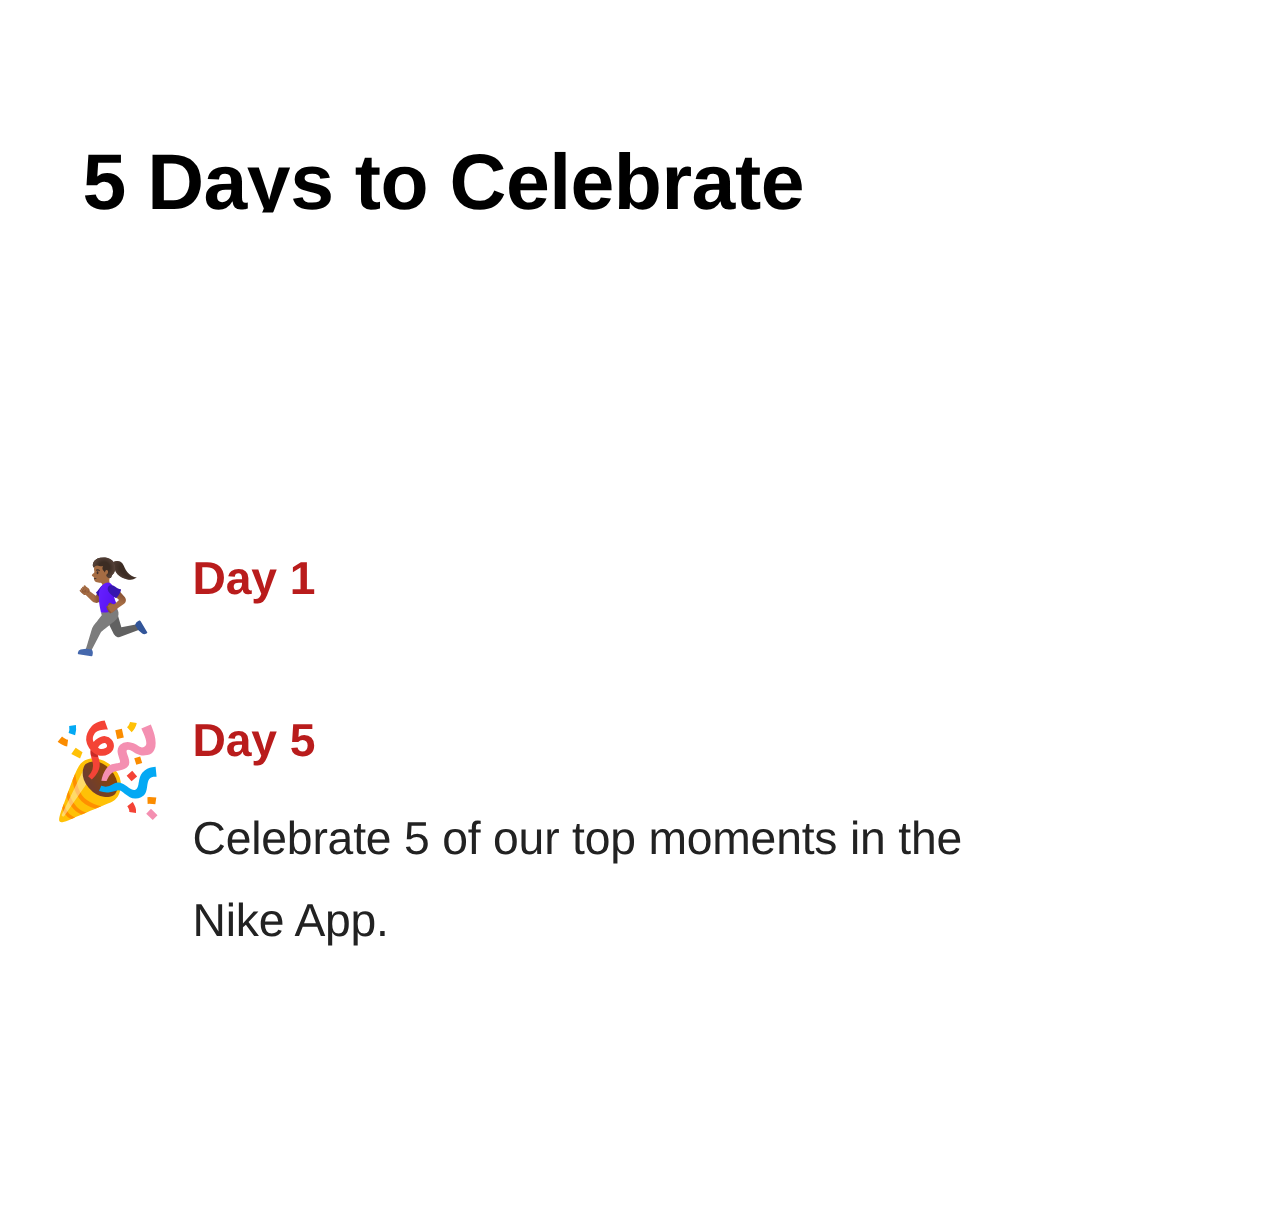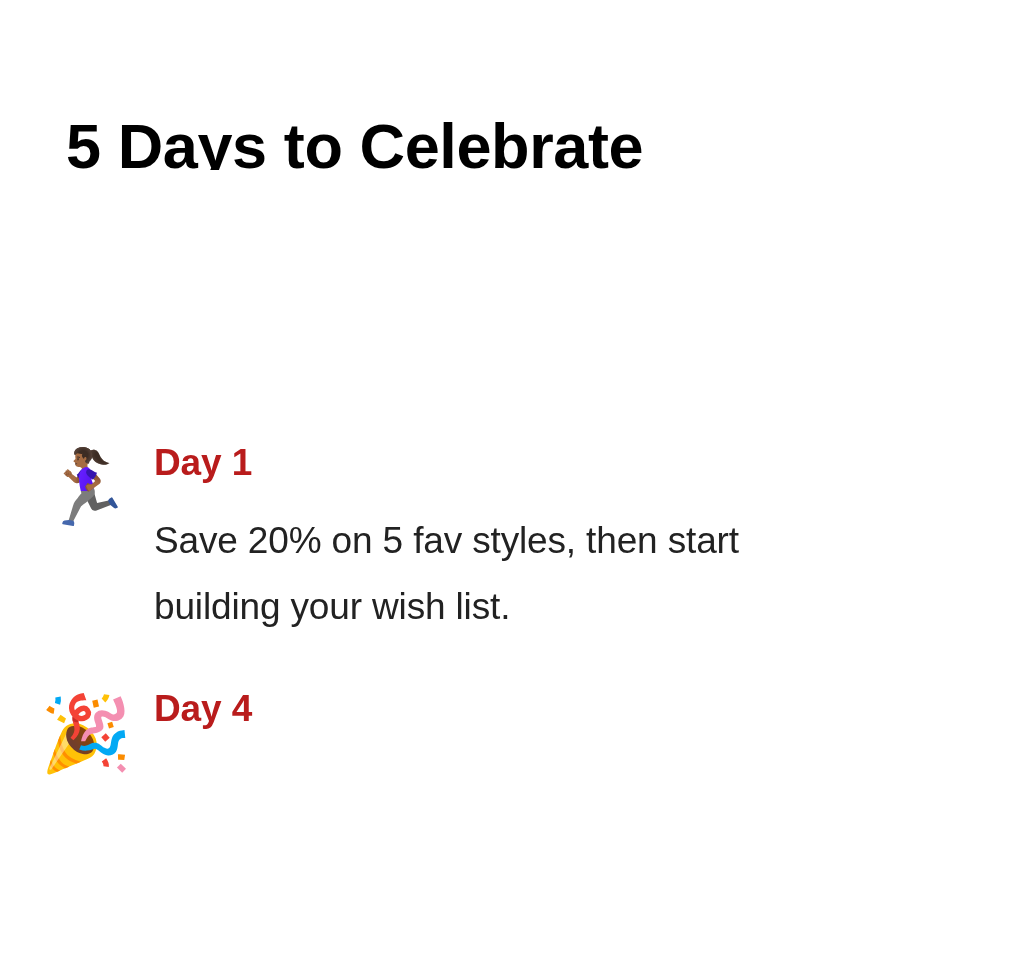--- a/index.html
+++ b/index.html
@@ -108,25 +108,25 @@
   <h1 class="page-title">5 Days to Celebrate</h1>
 
   <div class="hero-region"></div>
 
   <div class="day-list">
 
     <div class="day-item">
       <span class="day-emoji">🏃🏾‍♀️</span>
       <div class="day-body">
         <div class="day-heading">Day 1</div>
-        <p class="day-text">Save 20% on 5 fav styles, then start building your wish list.</p>
       </div>
     </div>
 
     <div class="day-item">
       <span class="day-emoji">🎉</span>
       <div class="day-body">
-        <div class="day-heading">Day 4</div>
+        <div class="day-heading">Day 5</div>
+        <p class="day-text">Celebrate 5 of our top moments in the Nike App.</p>
       </div>
     </div>
 
   </div>
 </div>
 
 </body></html>

